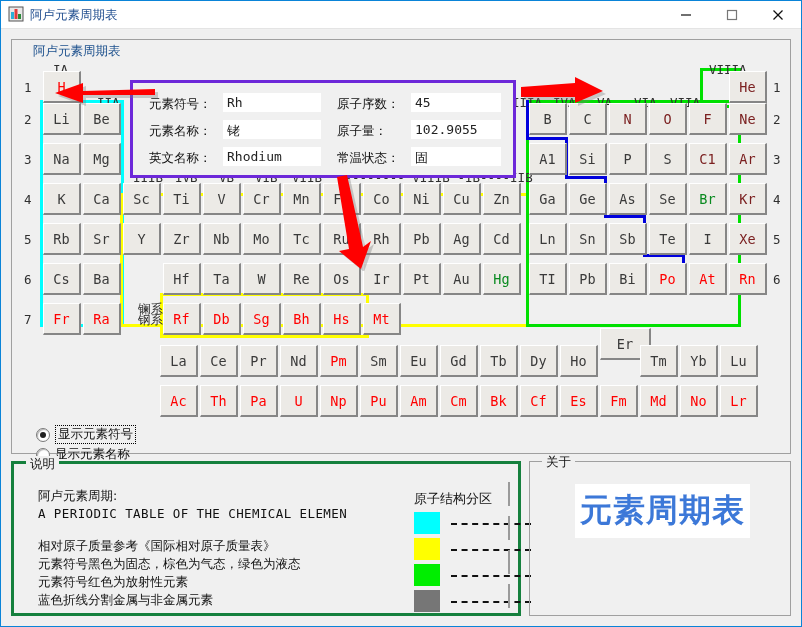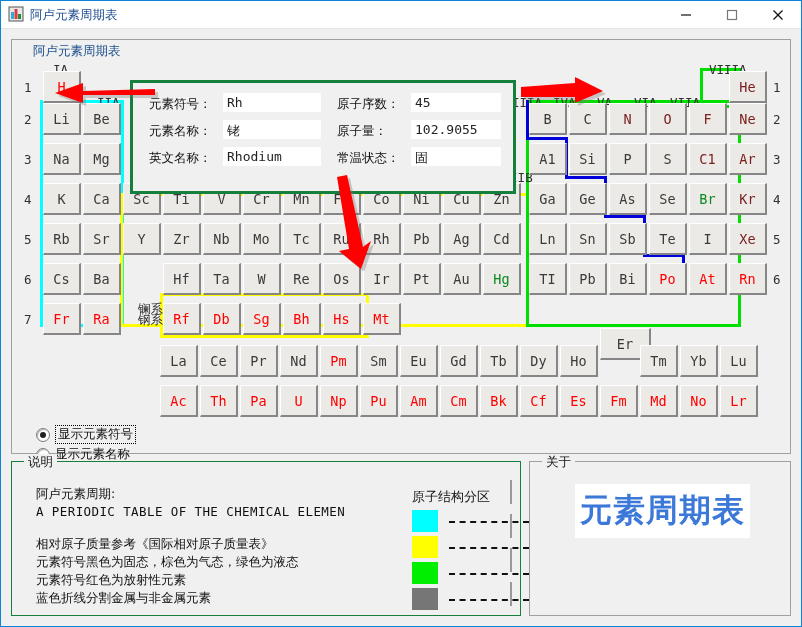--- a/index.html
+++ b/index.html
@@ -56,42 +56,42 @@
 
   
   .glabel{position:absolute;font-family:"DejaVu Sans Mono","Liberation Mono",monospace;
           font-size:12.5px;color:#303030;white-space:nowrap;}
   .plabel{position:absolute;font-family:"DejaVu Sans Mono","Liberation Mono",monospace;
           font-size:12.5px;color:#303030;}
   .serieslabel{position:absolute;font-family:"DejaVu Sans",sans-serif;font-size:12.5px;
           color:#303030;white-space:nowrap;}
 
   
-  #infopanel{position:absolute;left:118px;top:40px;width:386px;height:114px;
-             border:3px solid #15803d;background:#f0f0f0;box-sizing:border-box;z-index:40;}
+  #infopanel{position:absolute;left:118px;top:40px;width:386px;height:98px;
+             border:3px solid #6d28d9;background:#f0f0f0;box-sizing:border-box;z-index:40;}
   .ilabel{position:absolute;font-family:"DejaVu Sans",sans-serif;font-size:12.5px;color:#111;
           white-space:nowrap;}
   .ifield{position:absolute;background:#ffffff;border:1px solid #ffffff;
           box-sizing:border-box;height:19px;}
   .ifield span{position:absolute;left:3px;top:1px;
           font-family:"DejaVu Sans Mono","Liberation Mono",monospace;font-size:13px;color:#222;}
 
   
   .radiorow{position:absolute;display:flex;align-items:center;cursor:default;}
   .radiomark{width:12px;height:12px;border-radius:50%;border:1px solid #7a7a7a;
              background:#ffffff;box-shadow:inset 1px 1px 1px #b6b6b6;position:relative;
              flex:none;margin-right:5px;}
   .radiomark.on::after{content:"";position:absolute;left:3px;top:3px;width:6px;height:6px;
              border-radius:50%;background:#202020;}
   .radiolabel{font-family:"DejaVu Sans",sans-serif;font-size:12.5px;color:#111;white-space:nowrap;}
   .focusring{border:1px dotted #000;padding:0px 2px;}
 
   
   #descbox{position:absolute;left:10px;top:432px;width:510px;height:155px;
-           border:1px solid #15803d;box-sizing:border-box;}
+           border:3px solid #15803d;box-sizing:border-box;}
   #aboutbox{position:absolute;left:528px;top:432px;width:262px;height:155px;
            border:1px solid #a0a0a0;box-sizing:border-box;}
   .boxlegend{position:absolute;left:12px;top:-8px;background:#f0f0f0;padding:0 4px;
            font-family:"DejaVu Sans",sans-serif;font-size:12.5px;color:#111;}
   .desc-line{position:absolute;font-family:"DejaVu Sans",sans-serif;font-size:12.5px;
            color:#111;white-space:nowrap;}
   .desc-en{font-family:"DejaVu Sans Mono","Liberation Mono",monospace;font-size:12.5px;letter-spacing:.4px;}
   #zone-title{position:absolute;left:400px;top:26px;font-family:"DejaVu Sans",sans-serif;
            font-size:13px;color:#111;}
   .swatch{position:absolute;width:26px;height:22px;}

